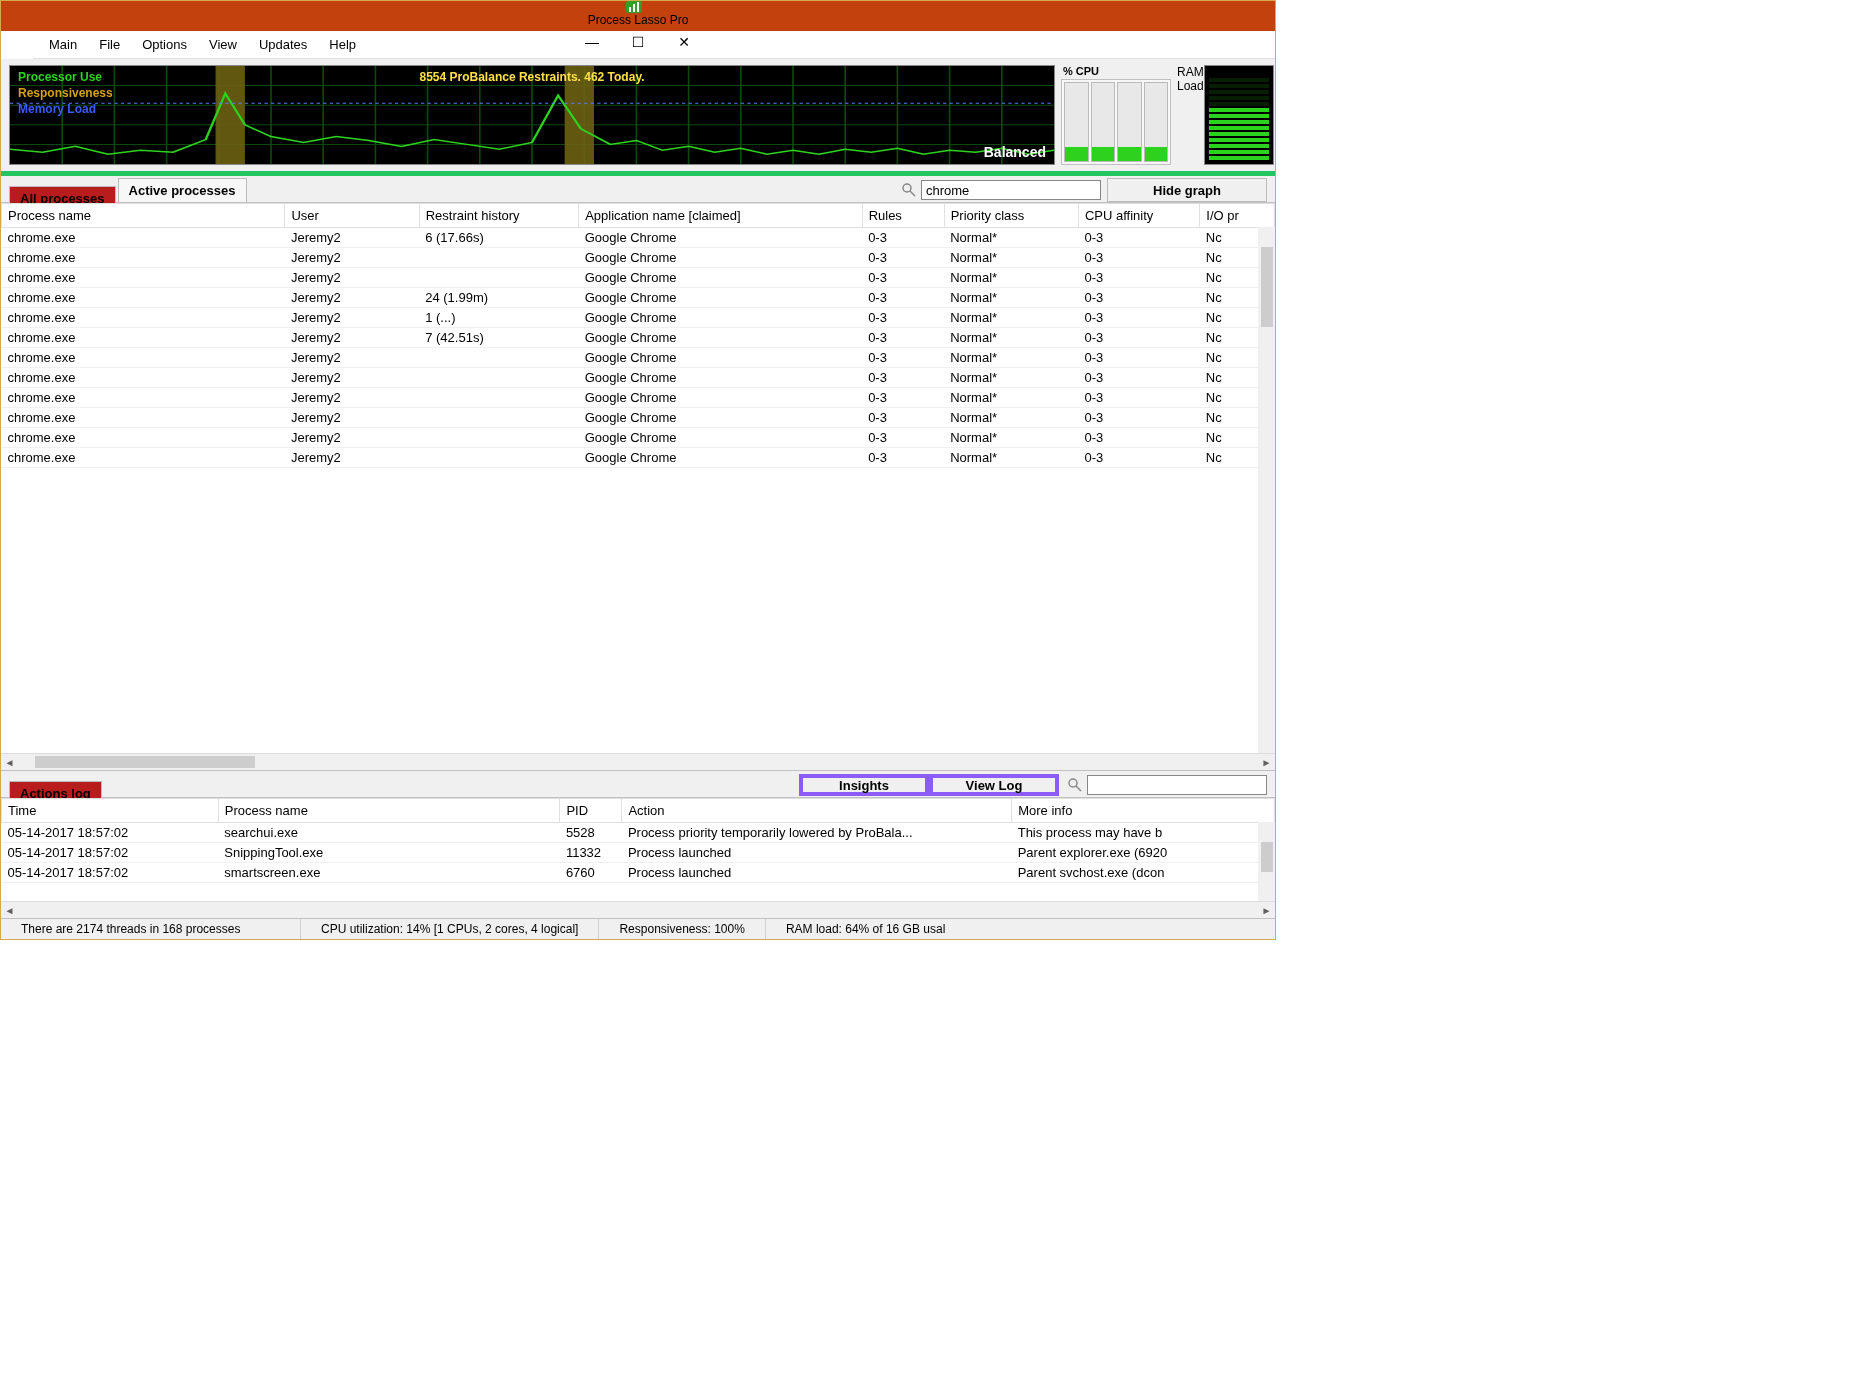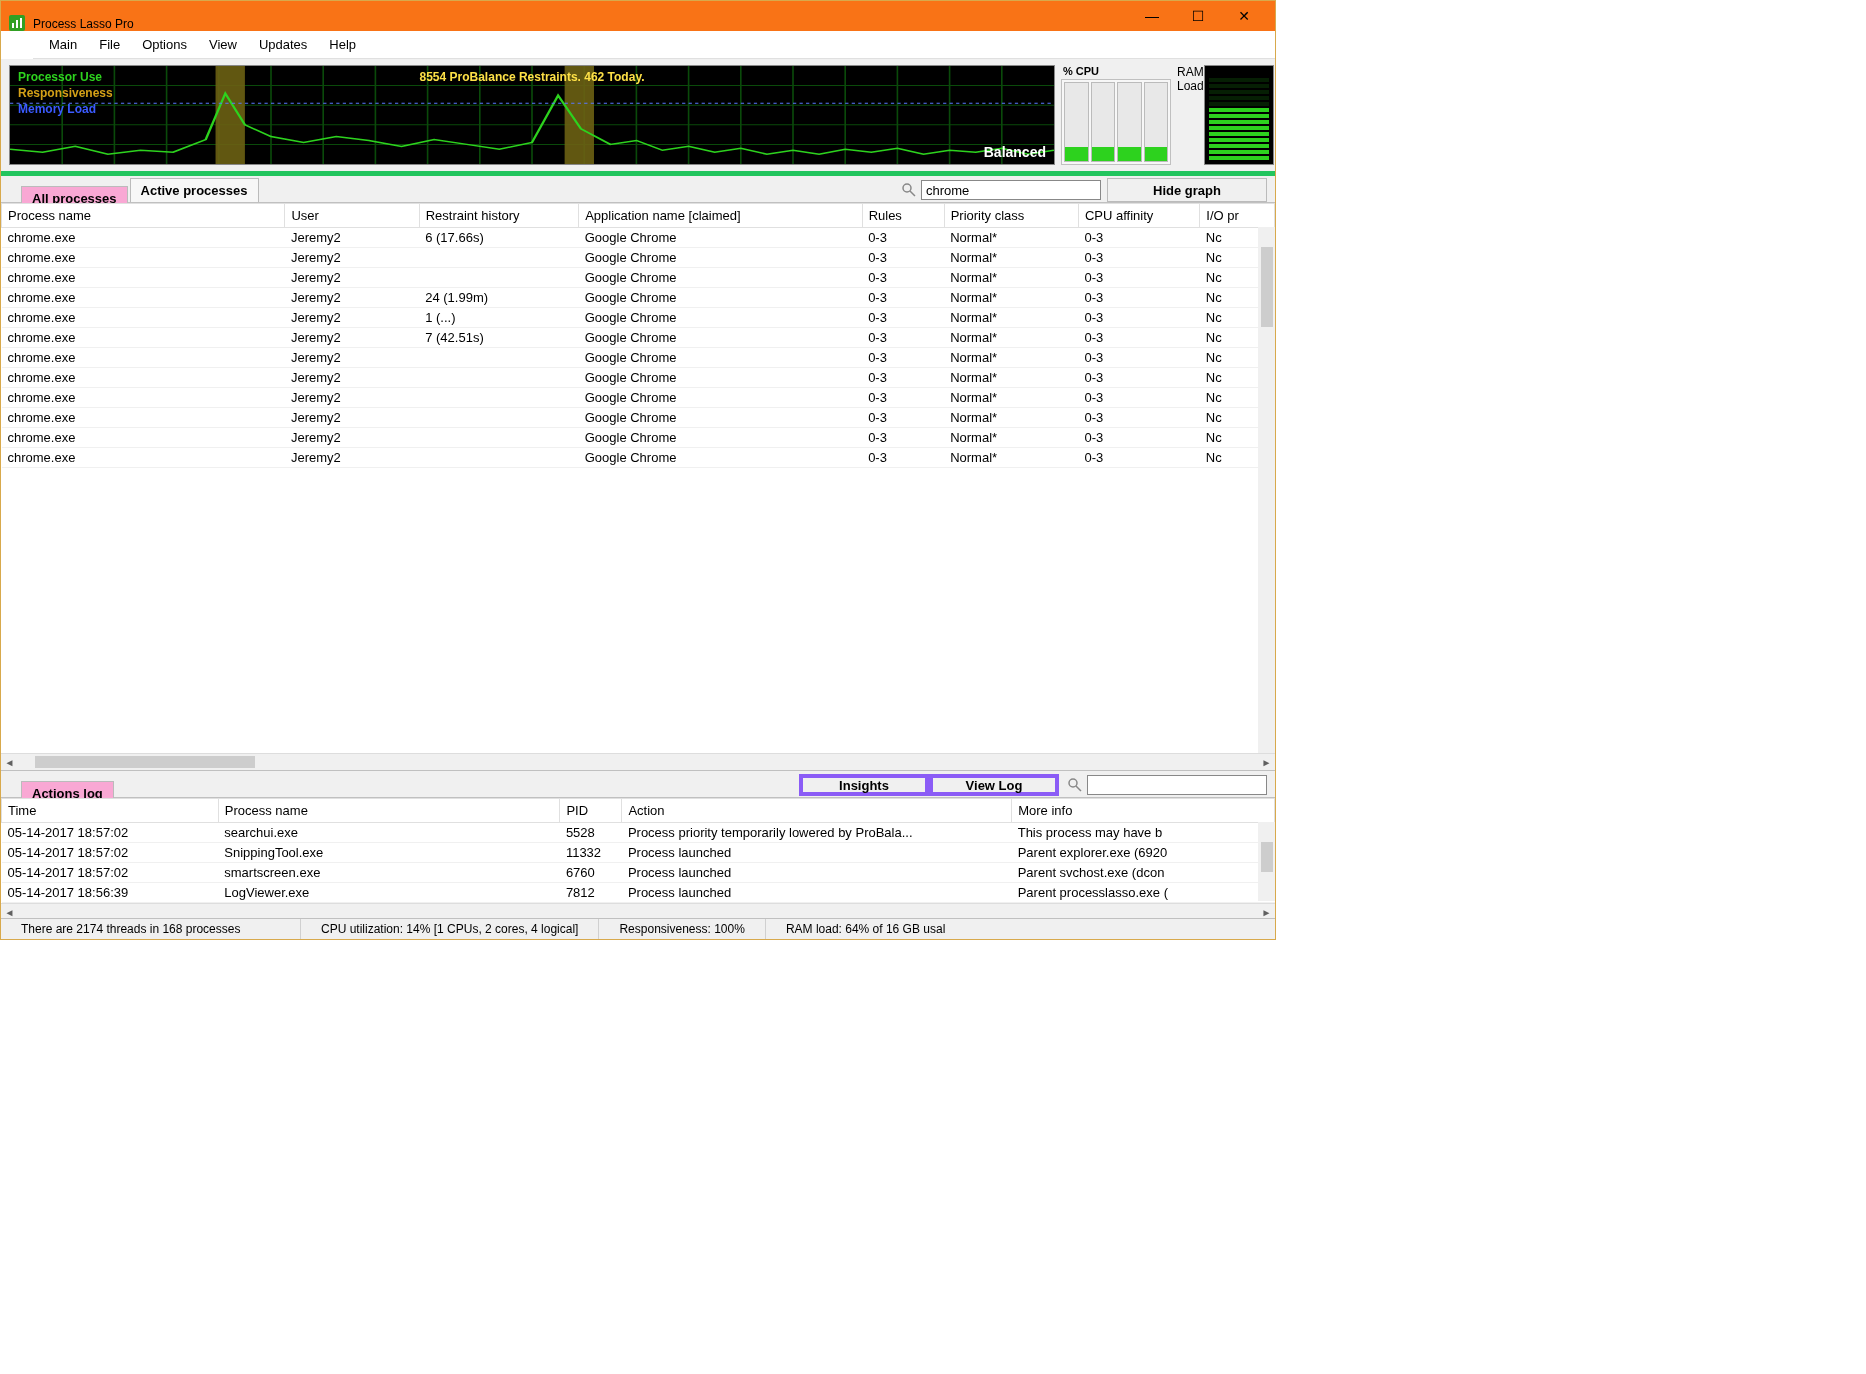--- a/index.html
+++ b/index.html
@@ -1,17 +1,17 @@
 <!DOCTYPE html>
 <html><head>
 <meta charset="utf-8">
 <style>
 * { box-sizing: border-box; margin: 0; padding: 0; }
 body { font-family: "Segoe UI", Tahoma, sans-serif; font-size: 12px; background: #fff; width: 1276px; height: 940px; border: 1px solid #d8a94c; overflow: hidden; display: flex; flex-direction: column; }
-.titlebar { display: flex; align-items: flex-end; height: 30px; padding: 0 8px; background: #f97316; }
+.titlebar { display: flex; align-items: center; height: 30px; padding: 0 8px; background: #c2410c; flex-direction: column; }
 .titlebar .app-icon { width: 16px; height: 16px; background: #31a024; border-radius: 2px; margin-right: 8px; display: flex; align-items: center; justify-content: center; }
 .titlebar .app-icon svg { width: 12px; height: 12px; }
 .titlebar .title { flex: 1; font-size: 12px; }
 .titlebar .win-btns { display: flex; gap: 0; }
 .titlebar .win-btn { width: 46px; height: 30px; display: flex; align-items: center; justify-content: center; font-size: 14px; }
 .menubar { display: flex; gap: 6px; padding: 4px 8px; font-size: 13px; border-bottom: 1px solid #e0e0e0; margin-left: 32px; }
 .menubar .menu-item { padding: 2px 8px; cursor: default; }
 .graph-strip { display: flex; gap: 6px; padding: 6px 8px; background: #f0f0f0; border-bottom: 5px solid #22c55e; }
 .graph { flex: 1; height: 100px; background: #000; position: relative; border: 1px solid #888; overflow: hidden; }
 .graph svg.grid { position: absolute; inset: 0; width: 100%; height: 100%; }
@@ -25,21 +25,21 @@
 .meter-block .meter-label { font-size: 11px; font-weight: bold; text-align: left; padding: 0 2px 2px; }
 .cpu-meters { flex: 1; display: flex; gap: 2px; border: 1px solid #c0c0c0; background: #f7f7f7; padding: 2px; }
 .cpu-bar { flex: 1; background: linear-gradient(to top, #2dd21e 0%, #2dd21e 18%, #e8e8e8 18%, #e8e8e8 100%); border: 1px solid #bbb; }
 .ram-meter { width: 90px; display: flex; flex-direction: row; }
 .ram-block { flex: 1; background: #000; border: 1px solid #888; padding: 4px; }
 .ram-inner { height: 100%; display: flex; flex-direction: column-reverse; }
 .ram-led { height: 4px; margin-top: 2px; background: #2dd21e; border-left: 30px solid #2dd21e; border-right: 30px solid #2dd21e; }
 .ram-led.off { opacity: 0.15; }
 .tabs-row { display: flex; align-items: center; gap: 0; padding: 2px 8px 0 8px; border-bottom: 1px solid #c0c0c0; background: #f0f0f0; }
 .tab { font-size: 13px; font-weight: bold; padding: 4px 10px; border: 1px solid #bbb; background: #f7f7f7; border-bottom: none; margin-right: 2px; cursor: default; }
-.tab.active { background: #f9a8d4; position: relative; top: 8px; margin-left: 12px; }
+.tab.active { background: #b91c1c; position: relative; top: 8px; }
 .spacer { flex: 1; }
 .search-ico { width: 16px; height: 16px; margin-right: 4px; }
 .search-input { width: 180px; height: 20px; font-size: 13px; padding: 0 4px; border: 1px solid #888; }
 .hide-btn { width: 160px; height: 24px; margin-left: 6px; font-size: 13px; font-weight: bold; background: #f0f0f0; border: 1px solid #bbb; cursor: default; }
 .table-wrap { flex: 1; overflow: hidden; border-bottom: 1px solid #c0c0c0; background: #fff; position: relative; display: flex; flex-direction: column; }
 table { width: 100%; border-collapse: collapse; font-size: 13px; }
 th { text-align: left; font-weight: normal; padding: 4px 6px; border: 1px solid #e0e0e0; background: #fff; white-space: nowrap; }
 td { padding: 2px 6px; border-bottom: 1px solid #f0f0f0; white-space: nowrap; }
 .hscroll { height: 17px; background: #f0f0f0; border-top: 1px solid #ddd; display: flex; align-items: center; }
 .hscroll .thumb { width: 220px; height: 12px; background: #cdcdcd; margin-left: 17px; border-radius: 0; }
@@ -358,27 +358,20 @@
           <td>Process launched</td>
           <td>Parent explorer.exe (6920</td>
         </tr>
         <tr>
           <td>05-14-2017 18:57:02</td>
           <td>smartscreen.exe</td>
           <td>6760</td>
           <td>Process launched</td>
           <td>Parent svchost.exe (dcon</td>
         </tr>
-        <tr>
-          <td>05-14-2017 18:56:39</td>
-          <td>LogViewer.exe</td>
-          <td>7812</td>
-          <td>Process launched</td>
-          <td>Parent processlasso.exe (</td>
-        </tr>
       </tbody>
   </table>
   <div class="vscroll" style="top:24px;bottom:17px">
       <div class="thumb" style="height:30px"></div>
     </div>
   <div style="flex:1"></div>
   <div class="hscroll">
     <div class="arrow">◄</div>
       <div style="flex:1"></div>
       <div class="arrow">►</div>

